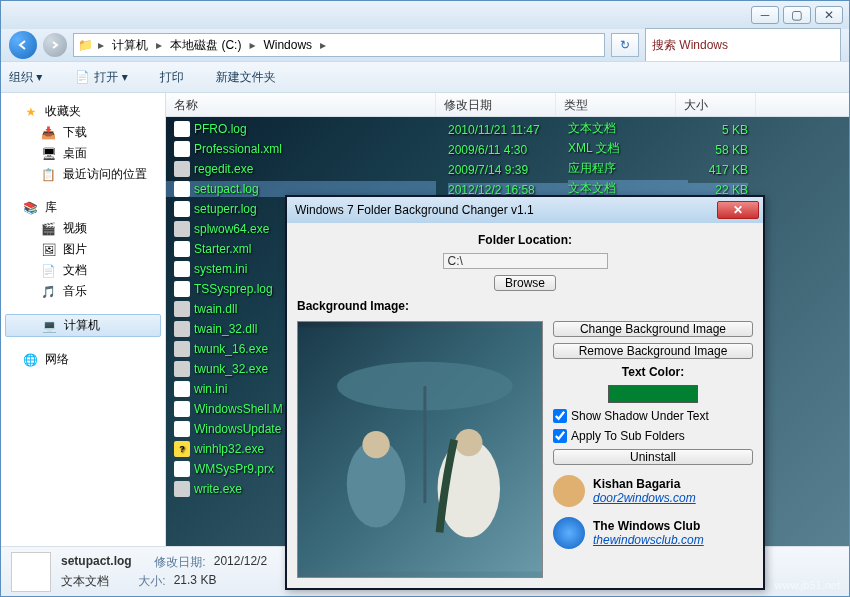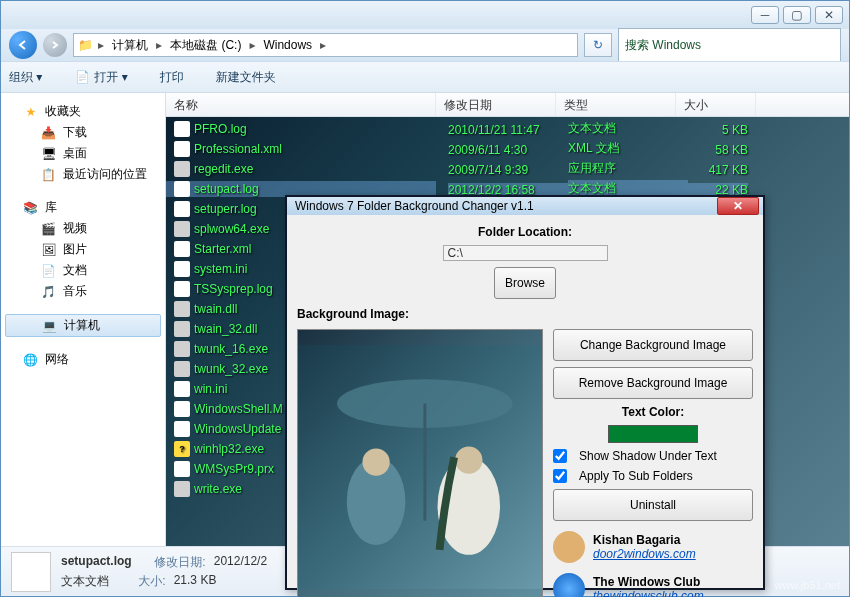--- a/index.html
+++ b/index.html
@@ -7,21 +7,21 @@
 .window { border:1px solid #5a8fbf; background:linear-gradient(#e8f0f8,#d8e6f2); height:597px; display:flex; flex-direction:column; }
 .titlebar { height:28px; display:flex; justify-content:flex-end; align-items:center; padding:2px 6px; background:linear-gradient(#eaf2fa,#d4e4f2); }
 .wbtn { width:28px; height:18px; border:1px solid #8aa8c0; border-radius:3px; margin-left:4px; background:linear-gradient(#fbfdff,#e4eef7); display:flex; align-items:center; justify-content:center; color:#405060; cursor:default; }
 .navrow { height:32px; display:flex; align-items:center; padding:0 8px; gap:6px; background:linear-gradient(#e8f1fa,#d6e5f3); }
 .navback { width:28px; height:28px; border-radius:50%; background:radial-gradient(circle at 30% 30%,#5fb0ff,#1a6dc0); display:flex; align-items:center; justify-content:center; }
 .navfwd { width:24px; height:24px; border-radius:50%; background:radial-gradient(circle at 30% 30%,#cfd9e2,#9aa8b4); display:flex; align-items:center; justify-content:center; }
 .addrbar { flex:1; height:24px; background:#fff; border:1px solid #a0b8cc; display:flex; align-items:center; padding:0 4px; gap:2px; }
 .crumb { padding:2px 4px; color:#000; }
 .carrow { color:#555; padding:0 2px; }
 .refreshbtn { width:28px; height:24px; border:1px solid #a0b8cc; background:linear-gradient(#fff,#e8f0f8); display:flex; align-items:center; justify-content:center; color:#2a6db0; }
-.searchbar { width:223px; height:24px; background:#fff; border:1px solid #a0b8cc; display:flex; align-items:center; padding:16px 6px; color:#14532d; }
+.searchbar { width:196px; height:24px; background:#fff; border:1px solid #a0b8cc; display:flex; align-items:center; padding:16px 6px; color:#7f1d1d; }
 .toolbar { height:32px; background:linear-gradient(#f2f7fc,#e3edf6); border-top:1px solid #cddceb; border-bottom:1px solid #cddceb; display:flex; align-items:center; padding:0 8px; gap:32px; }
 .toolbtn { color:#1a3c5a; cursor:default; display:flex; align-items:center; gap:4px; }
 .body { flex:1; display:flex; background:#fff; overflow:hidden; }
 .sidebar { width:165px; background:#fff; border-right:1px solid #d8e1ea; padding:8px 0; overflow:hidden; }
 .navgroup { margin-bottom:12px; }
 .navhdr { padding:2px 8px 2px 22px; color:#000; display:flex; align-items:center; gap:6px; }
 .navitem { padding:2px 8px 2px 40px; color:#000; display:flex; align-items:center; gap:6px; }
 .navitem.sel { background:linear-gradient(#e8f2fc,#d0e4f6); border:1px solid #a0c8e8; border-radius:2px; margin:0 4px; padding-left:36px; }
 .ficon { width:16px; height:16px; display:inline-flex; align-items:center; justify-content:center; }
 .star { color:#ffb020; }
@@ -44,28 +44,28 @@
 .statinfo { display:flex; flex-direction:column; gap:2px; color:#333; }
 .statrow { display:flex; gap:8px; }
 .statlbl { color:#5a7a9a; }
 .dialog { position:absolute; left:285px; top:195px; width:480px; height:395px; background:#f0f0f0; border:2px solid #0f172a; box-shadow:2px 2px 8px rgba(0,0,0,0.3); display:flex; flex-direction:column; }
 .dtitle { height:26px; background:linear-gradient(#d8e8f6,#b8d4ec); display:flex; align-items:center; justify-content:space-between; padding:0 4px 0 8px; color:#000; }
 .dclose { width:42px; height:18px; background:linear-gradient(#e88,#c33); border:1px solid #a22; border-radius:2px; color:#fff; display:flex; align-items:center; justify-content:center; font-weight:bold; }
 .dbody { flex:1; padding:10px; display:flex; flex-direction:column; gap:8px; }
 .drow { display:flex; align-items:center; gap:6px;flex-direction:column; }
 .drow label { color:#000; font-weight:normal; }
 .dinput { flex:1; height:22px; border:1px solid #aaa; background:#f4f4f4; padding:0 4px; color:#333; }
-.dbtn { height:32px; padding:0 10px; border:1px solid #888; background:linear-gradient(#fafafa,#e4e4e4); border-radius:3px; color:#000; cursor:default; }
+.dbtn { height:16px; padding:0 10px; border:1px solid #888; background:linear-gradient(#fafafa,#e4e4e4); border-radius:3px; color:#000; cursor:default; }
 .dbtn.wide { width:200px; text-align:center; }
 .dcontent { flex:1; display:flex; gap:10px; }
 .preview { width:250px; border:1px solid #888; background:linear-gradient(135deg,#1a3040,#3a6070 40%,#6090a0); position:relative; overflow:hidden; }
 .preview svg { width:100%; height:100%; }
 .dright { flex:1; display:flex; flex-direction:column; gap:6px; }
 .cswatch { width:90px; height:18px; background:#008030; border:1px solid #555; display:inline-block; vertical-align:middle; }
-.chk { display:flex; align-items:center; gap:12px; }
+.chk { display:flex; align-items:center; gap:4px; }
 .chk input { width:14px; height:14px; }
 .credits { display:flex; align-items:center; gap:8px; margin-top:4px; }
 .cava { width:32px; height:32px; border-radius:50%; background:#e0b070; }
 .cava.win { background:radial-gradient(circle,#5cb0ff,#1060c0); border-radius:50%; }
 .clink { color:#0050c0; text-decoration:underline; font-style:italic; }
 .cname { color:#000; font-weight:bold; }
 .watermark { position:absolute; right:10px; bottom:6px; color:rgba(255,255,255,0.6); font-size:11px; }
 </style>
 </head>
 <body>

